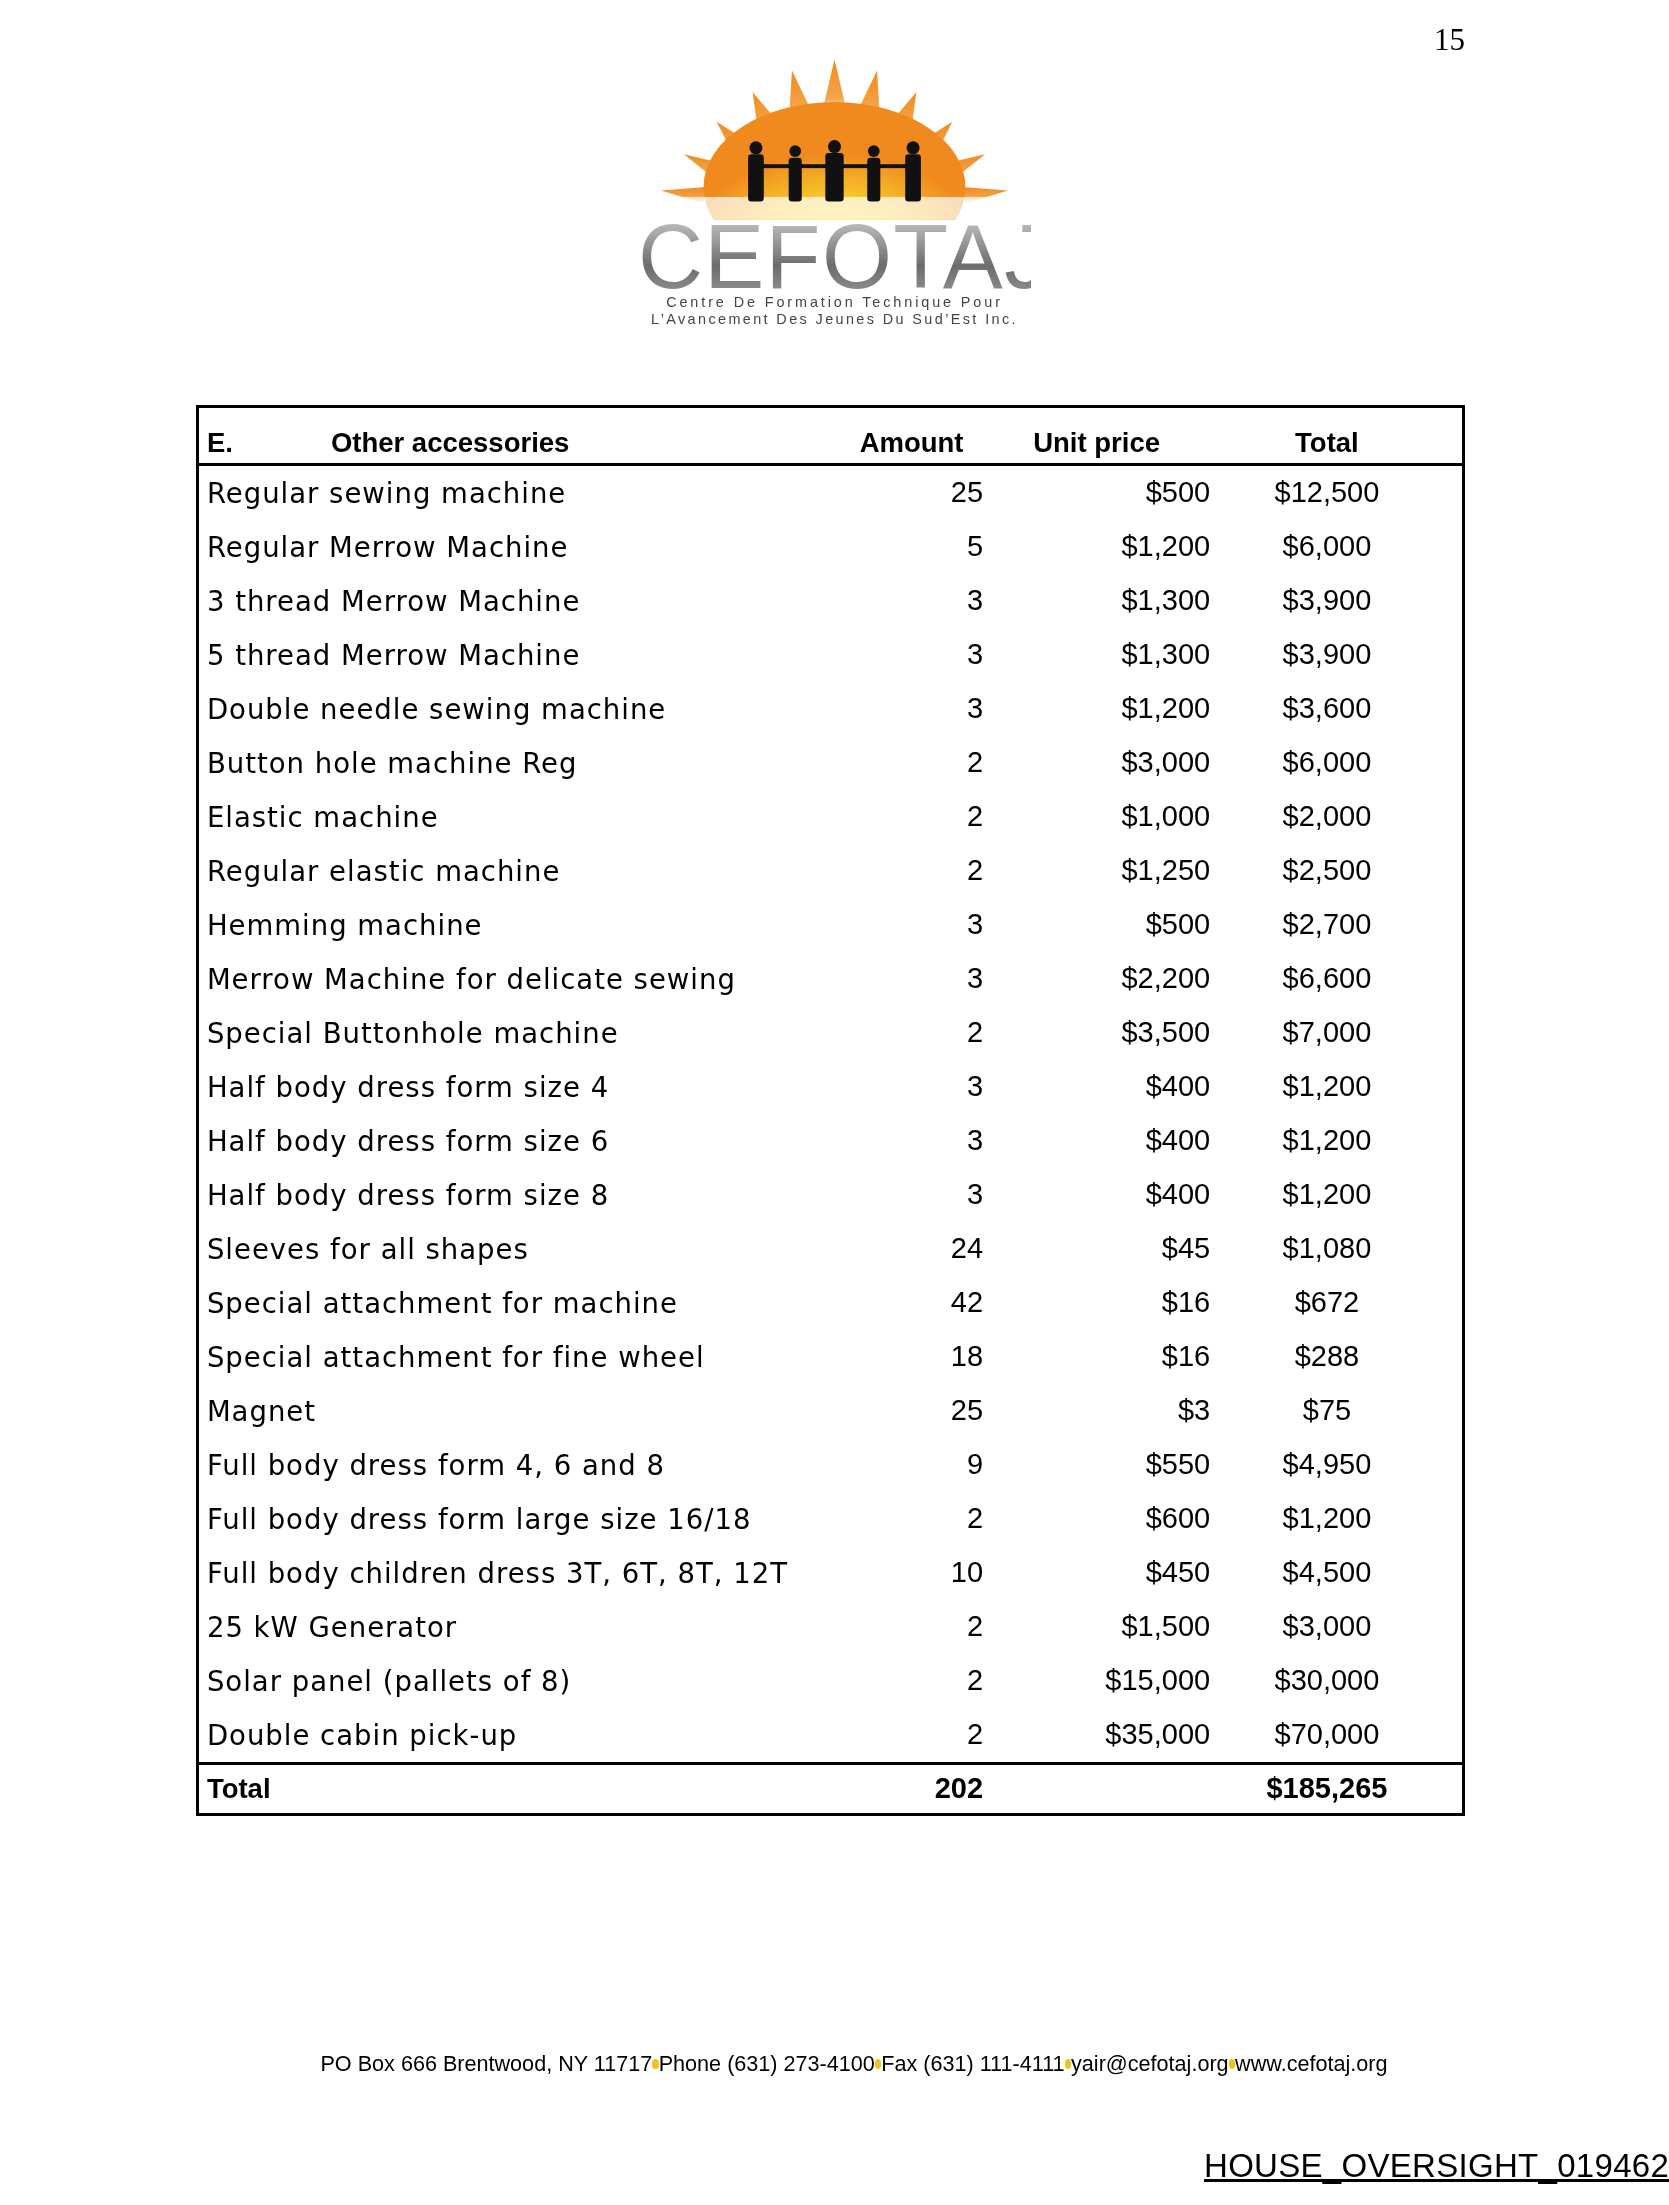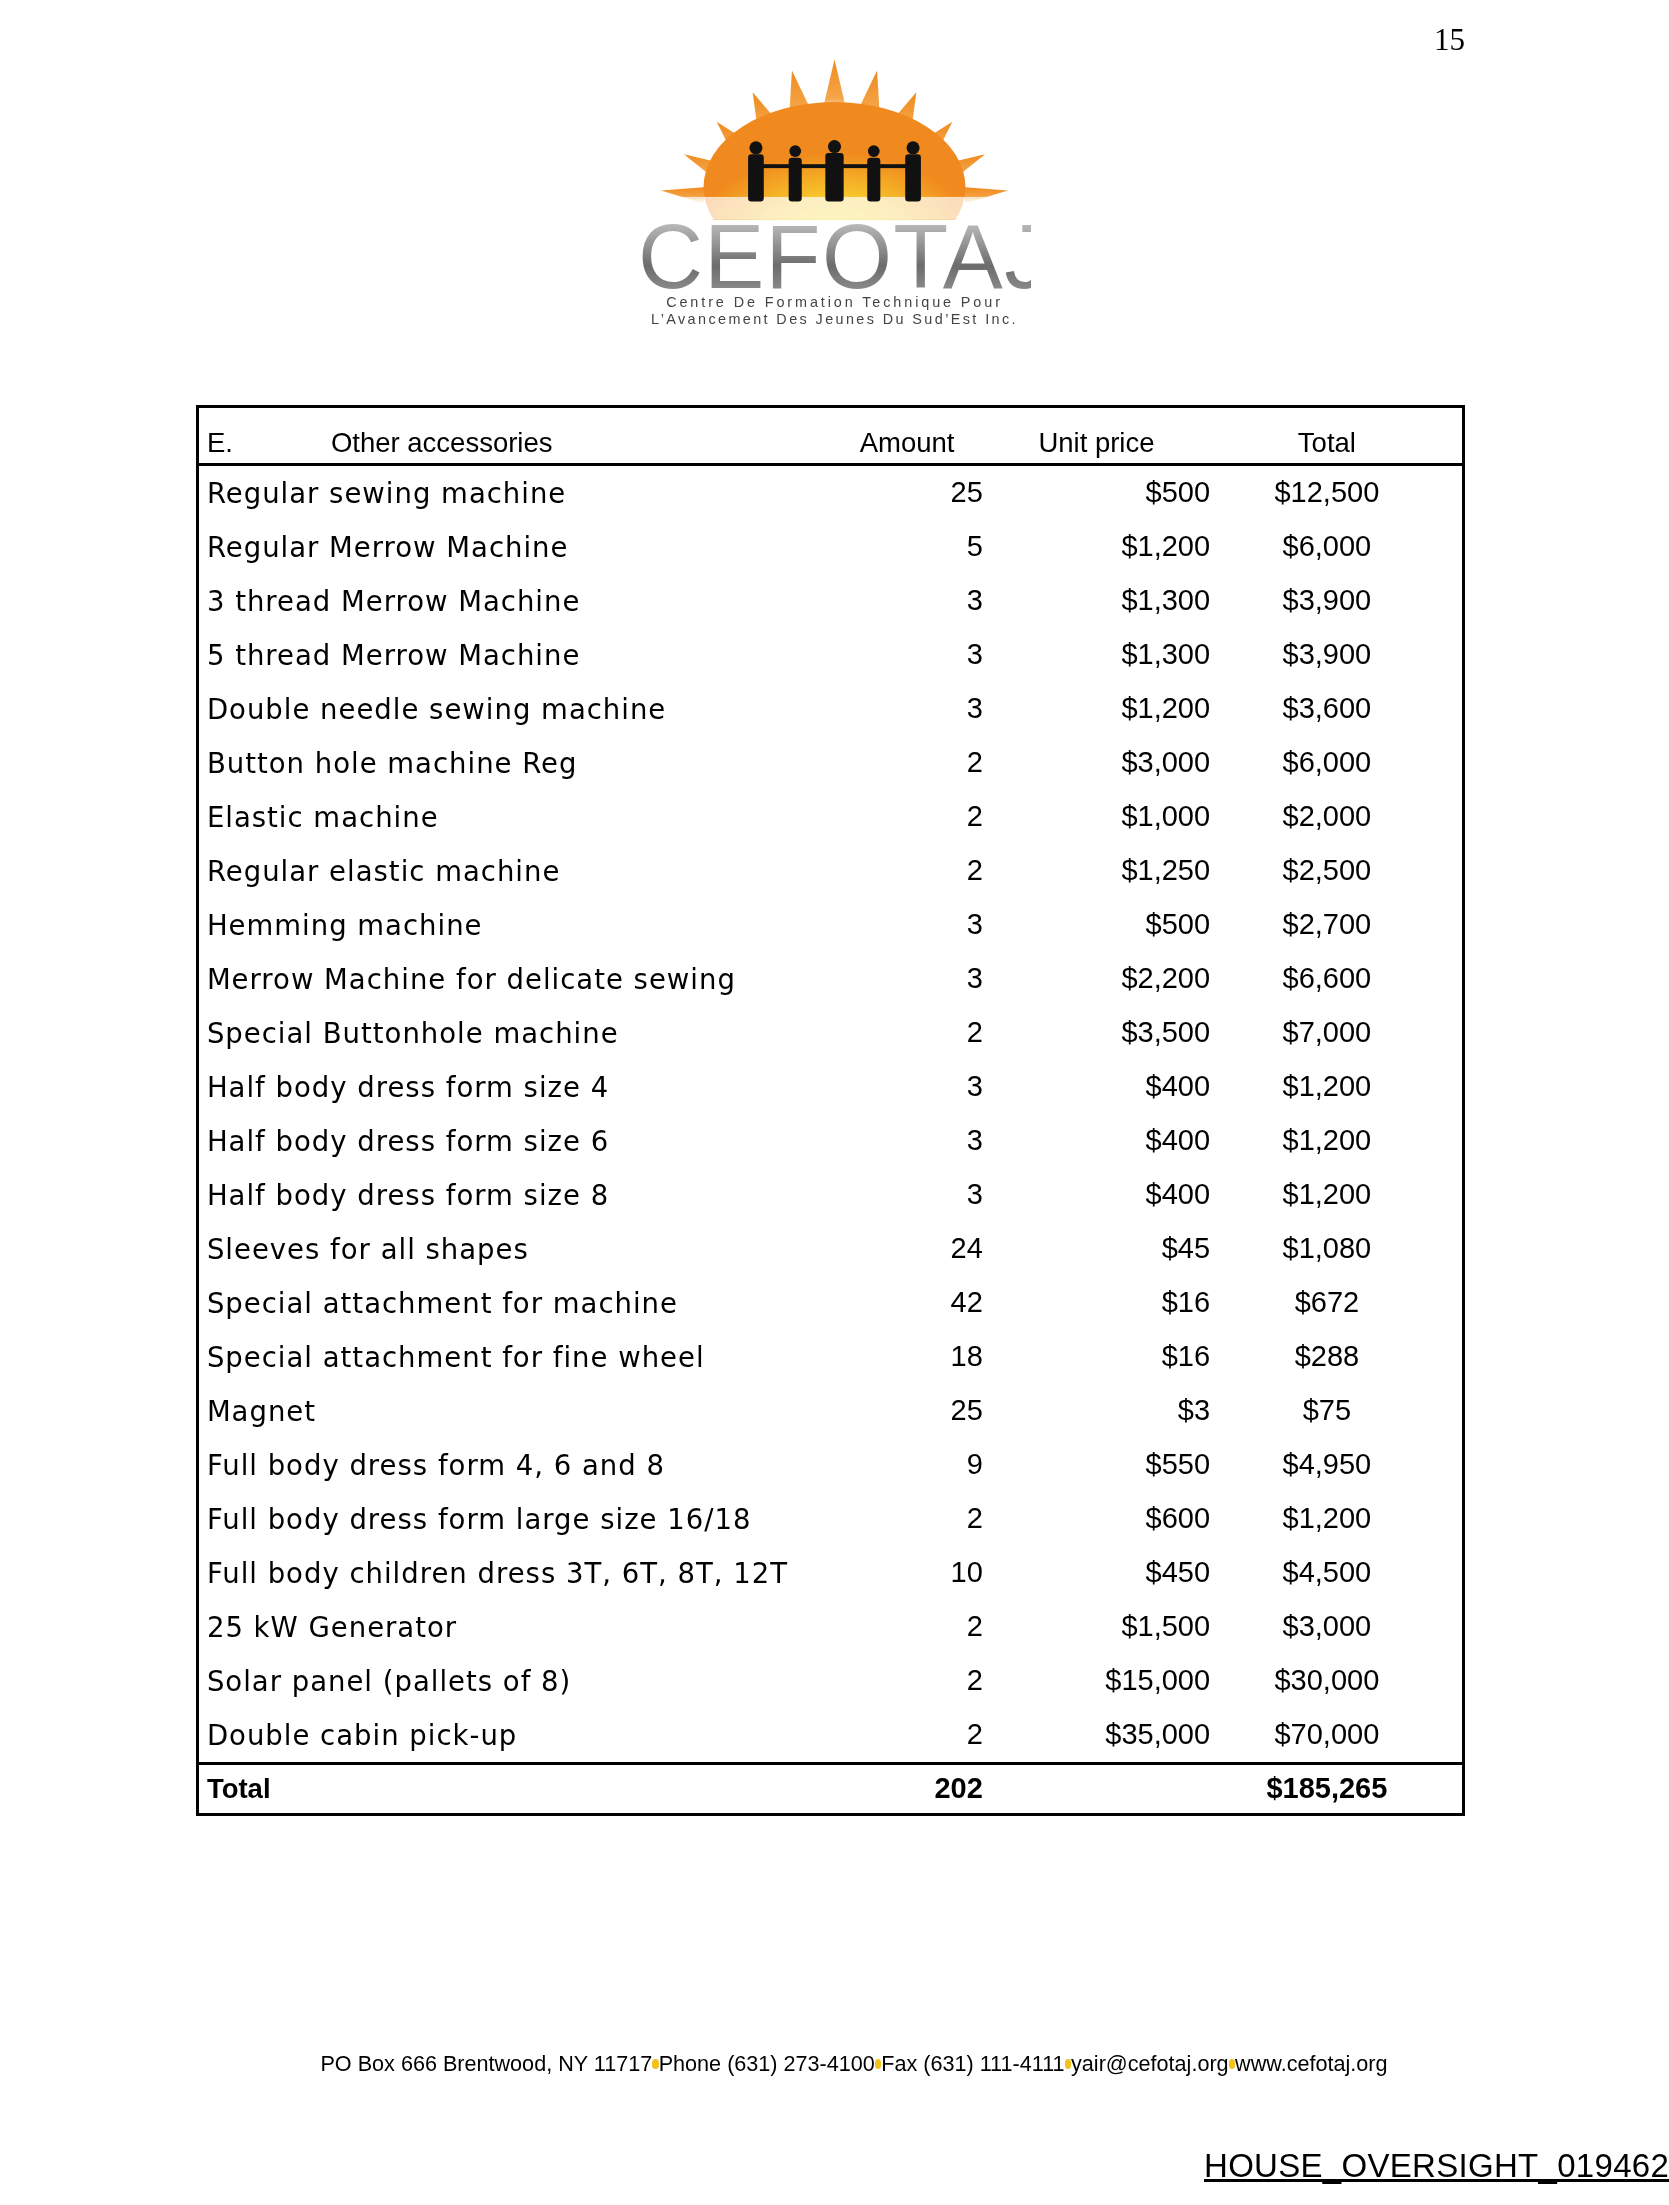--- a/index.html
+++ b/index.html
@@ -7,21 +7,21 @@
   .page-number { position: absolute; top: 22px; left: 1434px; font-family: "Liberation Serif", serif; font-size: 31px; }
   .logo { position: absolute; left: 625px; top: 56px; width: 419px; height: 275px; }
   .logo svg { position: absolute; left: 0; top: 0; }
   .logo-word { position: absolute; left: 13px; top: 156px; width: 393px; text-align: right; font-family: "Liberation Sans", sans-serif; font-size: 90px; line-height: 90px; color: #8a8a8a; letter-spacing: 1.3px;
     background: linear-gradient(#cfcfcf, #6c6c6c 60%, #9a9a9a); -webkit-background-clip: text; background-clip: text; -webkit-text-fill-color: transparent; }
   .logo-sub { position: absolute; left: 6.5px; width: 406px; text-align: center; font-size: 14.4px; letter-spacing: 2.9px; color: #444; white-space: nowrap; }
   .logo-sub.l1 { top: 238px; }
   .logo-sub.l2 { top: 255px; letter-spacing: 2.4px; }
 
   .budget-table { position: absolute; left: 196px; top: 405px; width: 1269px; border-collapse: collapse; border: 3.3px solid #000; border-bottom: none; }
-  .budget-table th { font-family: "Liberation Sans", sans-serif; font-weight: normal; font-size: 27.5px; height: 51px; vertical-align: bottom; padding: 0 0 3.9px 0; border-bottom: 3.3px solid #000; }
+  .budget-table th { font-family: "Liberation Sans", sans-serif; font-weight: bold; font-size: 27.5px; height: 51px; vertical-align: bottom; padding: 0 0 3.9px 0; border-bottom: 3.3px solid #000; }
   .budget-table td { font-family: "DejaVu Sans", sans-serif; font-size: 27.5px; height: 54px; padding: 0; vertical-align: middle; white-space: nowrap; }
   .c-name { width: 655px; text-align: left; padding-left: 7.9px !important; letter-spacing: 1px; }
   .c-amt { width: 124px; text-align: right; }
   .c-unit { width: 231px; text-align: right; }
   .c-tot { width: 237px; text-align: center; padding-right: 18.3px !important; }
   th.c-name { letter-spacing: 0; }
   th .sec-letter { display: inline-block; width: 124px; }
   th.c-amt { text-align: left; padding-left: 0; }
   th.h-unit { text-align: center; }
   th.h-tot { text-align: center; }

